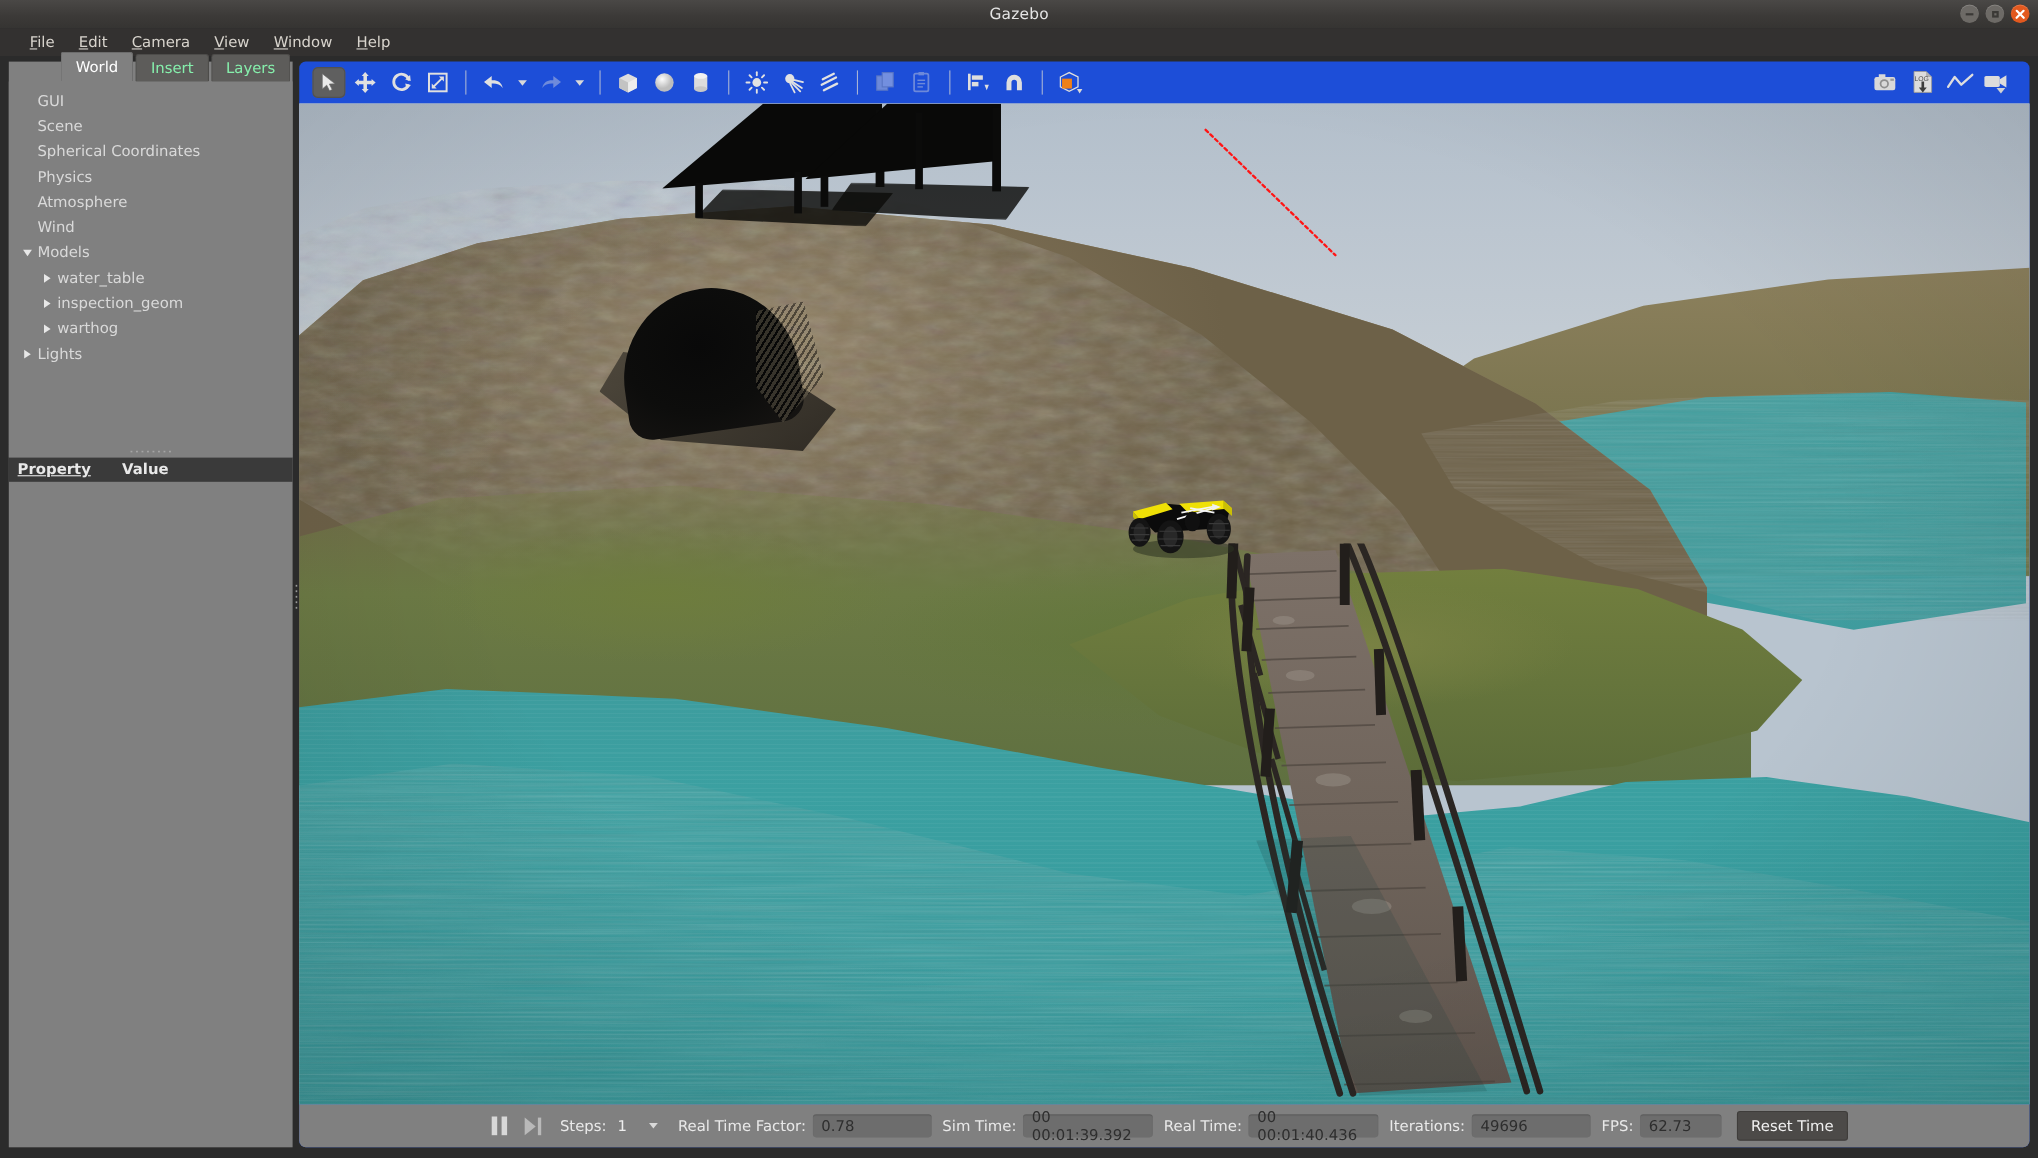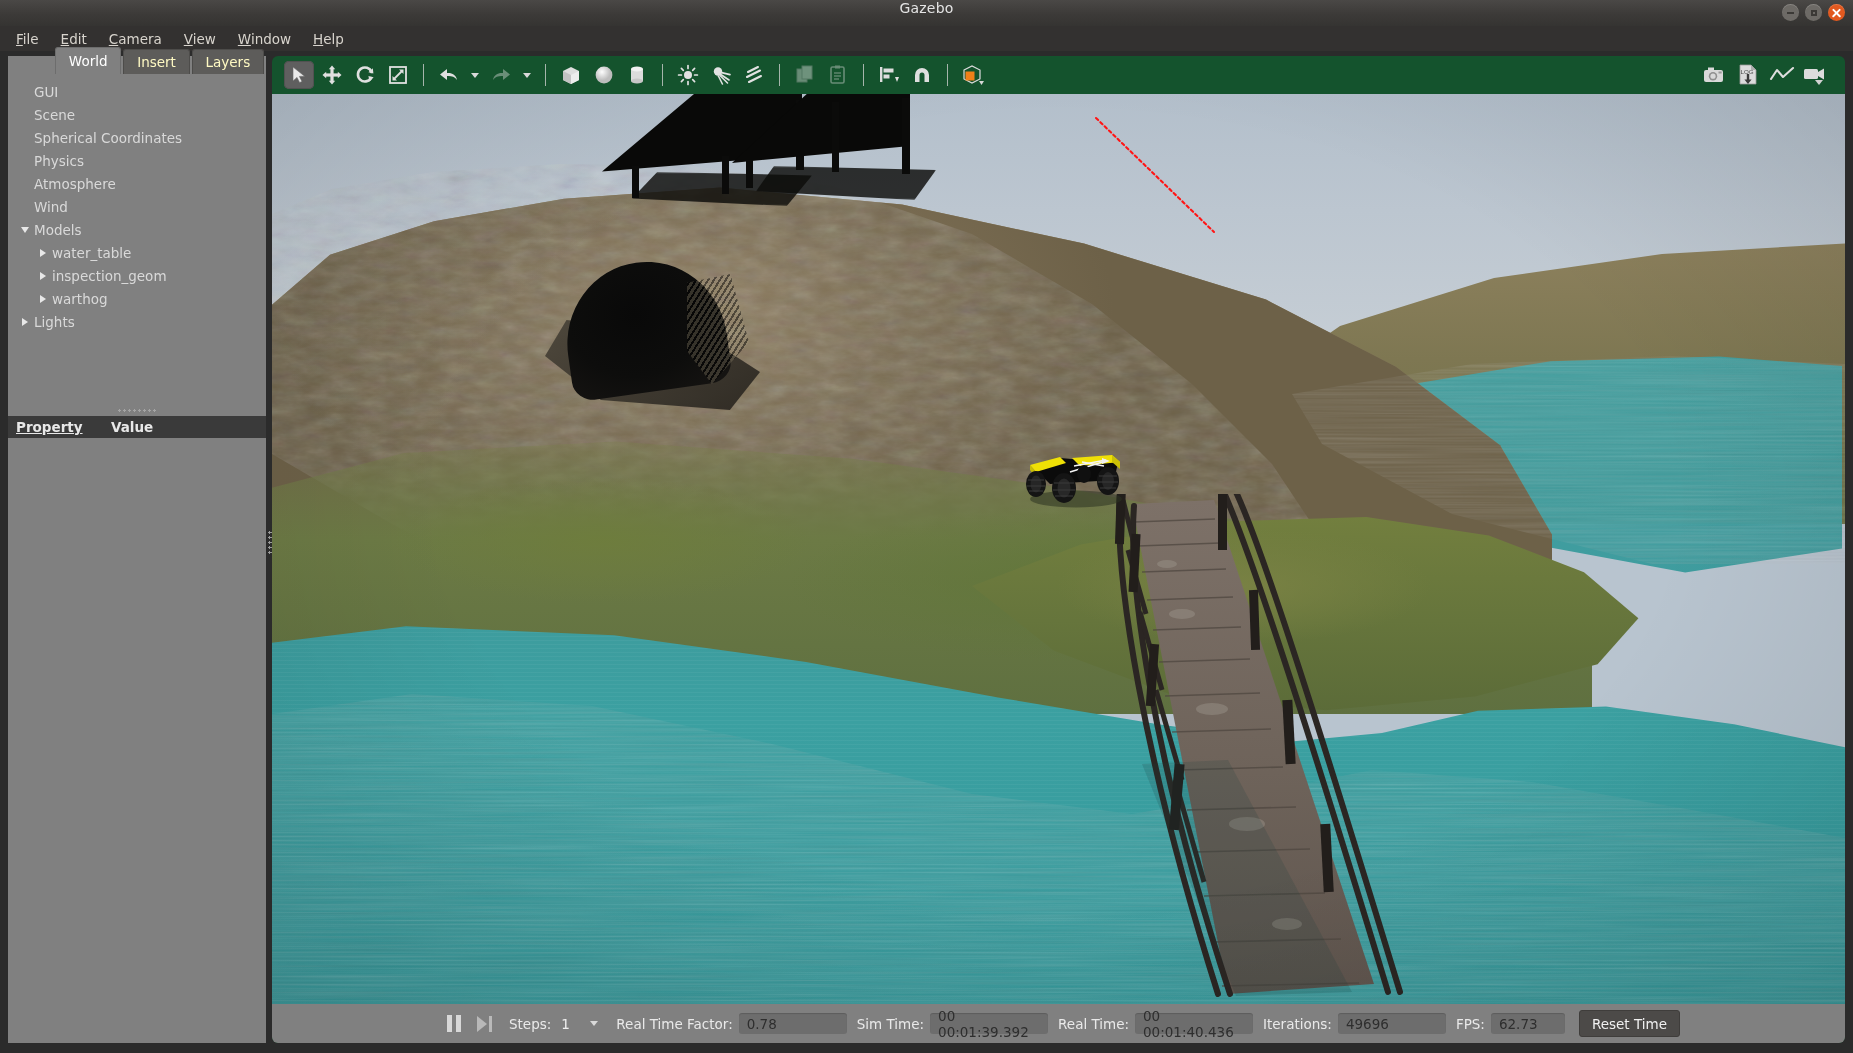--- a/index.html
+++ b/index.html
@@ -12,21 +12,21 @@
     font-size: 13px;
     color: #dcdcdc;
     -webkit-font-smoothing: antialiased;
   }
   #app { position: relative; width: 1853px; height: 1053px; }
 
   
   .titlebar {
     position: absolute; top: 0; left: 0; width: 1853px; height: 26px;
     background: linear-gradient(to bottom, #4a4846 0%, #3c3a38 55%, #353432 100%);
-    display: flex; justify-content: center;
+    display: flex; align-items: center; justify-content: center;
   }
   .titlebar .title {
     font-size: 14px; color: #e4e4e4; letter-spacing: 0.2px;
   }
   .win-ctrls {
     position: absolute; right: 8px; top: 4px;
     display: flex; gap: 6px; align-items: center;
   }
   .wbtn {
     width: 17px; height: 17px; border-radius: 50%;
@@ -45,36 +45,36 @@
     content: ""; position: absolute; left: 0; top: 4.5px;
     width: 11px; height: 2.2px; background: #fff; border-radius: 1px;
   }
   .wbtn.close .g::before { transform: rotate(45deg); }
   .wbtn.close .g::after { transform: rotate(-45deg); }
 
   
   .menubar {
     position: absolute; top: 26px; left: 0; width: 1853px; height: 25px;
     background: #333130;
-    display: flex; align-items: center; padding-left: 5px; gap: 0px;
+    display: flex; align-items: center; padding-left: 16px; gap: 0px;
   }
   .menu-item {
     padding: 3px 11px; font-size: 13.5px; color: #d8d4cd; cursor: default;
   }
   .menu-item u { text-decoration: underline; }
 
   
   .leftpanel {
     position: absolute; left: 8px; top: 56px; width: 258px; height: 987px;
     background: #808080;
   }
   .tabs { display: flex; height: 18px; align-items: flex-end; padding-left: 12px; margin-left: 35px; }
   .tab {
     height: 25px; min-width: 66px; padding: 0 13px;
-    background: #5d5c5a; color: #fef9c3;
+    background: #5d5c5a; color: #86efac;
     display: flex; align-items: center; justify-content: center;
     font-size: 13.5px;
     border-top-left-radius: 3px; border-top-right-radius: 3px;
     border: 1px solid #4d4c4a; border-bottom: none;
     margin-right: 2px;
   }
   .tab.active { background: #808080; color: #ffffff; height: 27px; border-color: #6d6d6d; }
   .tree {
     padding: 6px 0 0 0; height: 330px; overflow: hidden;
     background: #808080;
@@ -117,21 +117,21 @@
   
   .vhandle {
     position: absolute; right: -7px; top: 48%; width: 5px; height: 26px;
     background-image: radial-gradient(circle, #9a9a9a 1px, transparent 1.2px);
     background-size: 3px 5px;
   }
 
   
   .renderwrap {
     position: absolute; left: 272px; top: 56px; width: 1573px; height: 987px;
-    background: #14532d;
+    background: #1d4ed8;
     border-radius: 6px;
   }
   .toolbar {
     position: absolute; left: 0; top: 0; width: 1573px; height: 38px;
     display: flex; align-items: center; padding-left: 12px; gap: 3px;
   }
   .tbtn {
     width: 30px; height: 28px; border-radius: 5px;
     display: flex; align-items: center; justify-content: center;
   }

